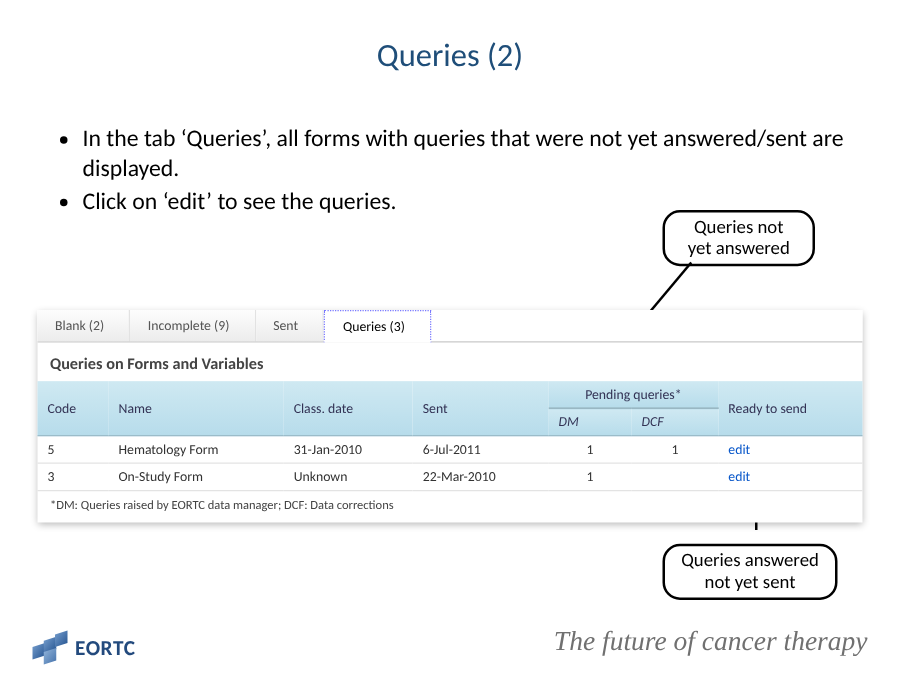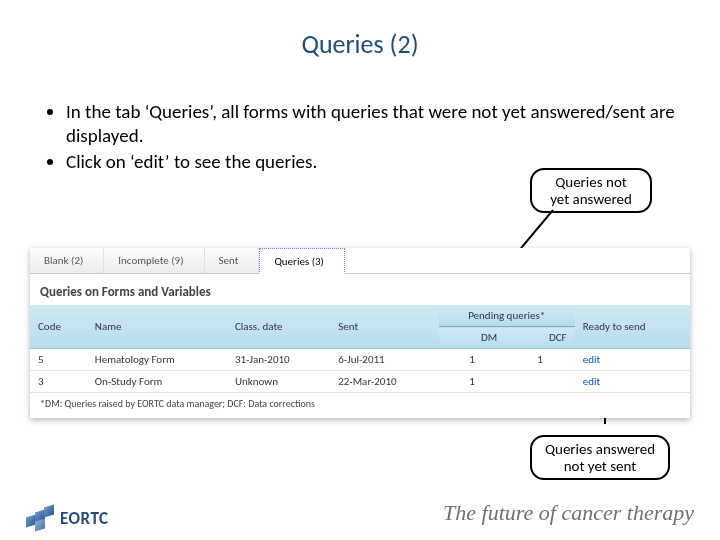--- a/index.html
+++ b/index.html
@@ -21,21 +21,21 @@
 
   .tabs { display: flex; height: 26px; background: #fff; border-bottom: 1px solid #c9c9c9; font-size: 11px; color: #555; }
   .tab { padding: 6px 20px 0 14px; border-right: 1px solid #e2e2e2; background: linear-gradient(#fdfdfd,#ececec); cursor: default; }
   .tab.active { background: #fff; border: 1px dotted #7a7aff; border-bottom: 2px solid #fff; margin-bottom: -1px; color: #000; }
 
   .section-title { font-weight: bold; color: #444; font-size: 13px; padding: 10px 22px 6px 10px; }
 
   table.data { width: 100%; border-collapse: collapse; font-size: 11px; color: #333; }
   table.data th { background: linear-gradient(#cfe9f2,#b7dceb); color: #335; font-weight: normal; padding: 4px 8px; border-bottom: 1px solid #9bbcc9; text-align: left; }
   table.data th.group { text-align: center; border-bottom: 1px solid #86a7b4; }
-  table.data th.sub { text-align: right; }
+  table.data th.sub { text-align: left; font-style: italic; }
   table.data td { padding: 4px 8px; border-bottom: 1px solid #e3e3e3; }
   table.data td.num { text-align: center; }
   table.data td.link { color: #0a58ca; cursor: pointer; }
   .footnote { font-size: 10px; color: #444; padding: 4px 10px 8px 10px; }
 
   .footer-left { position: absolute; bottom: 10px; left: 26px; display: flex; align-items: center; gap: 6px; }
   .logo-cube { width: 28px; height: 24px; position: relative; }
   .logo-cube span { position: absolute; width: 10px; height: 10px; background: linear-gradient(135deg,#6d96c7,#2e5c97); transform: skewY(-18deg); }
   .logo-cube span:nth-child(1){ left:0; top:10px; }
   .logo-cube span:nth-child(2){ left:9px; top:5px; }

